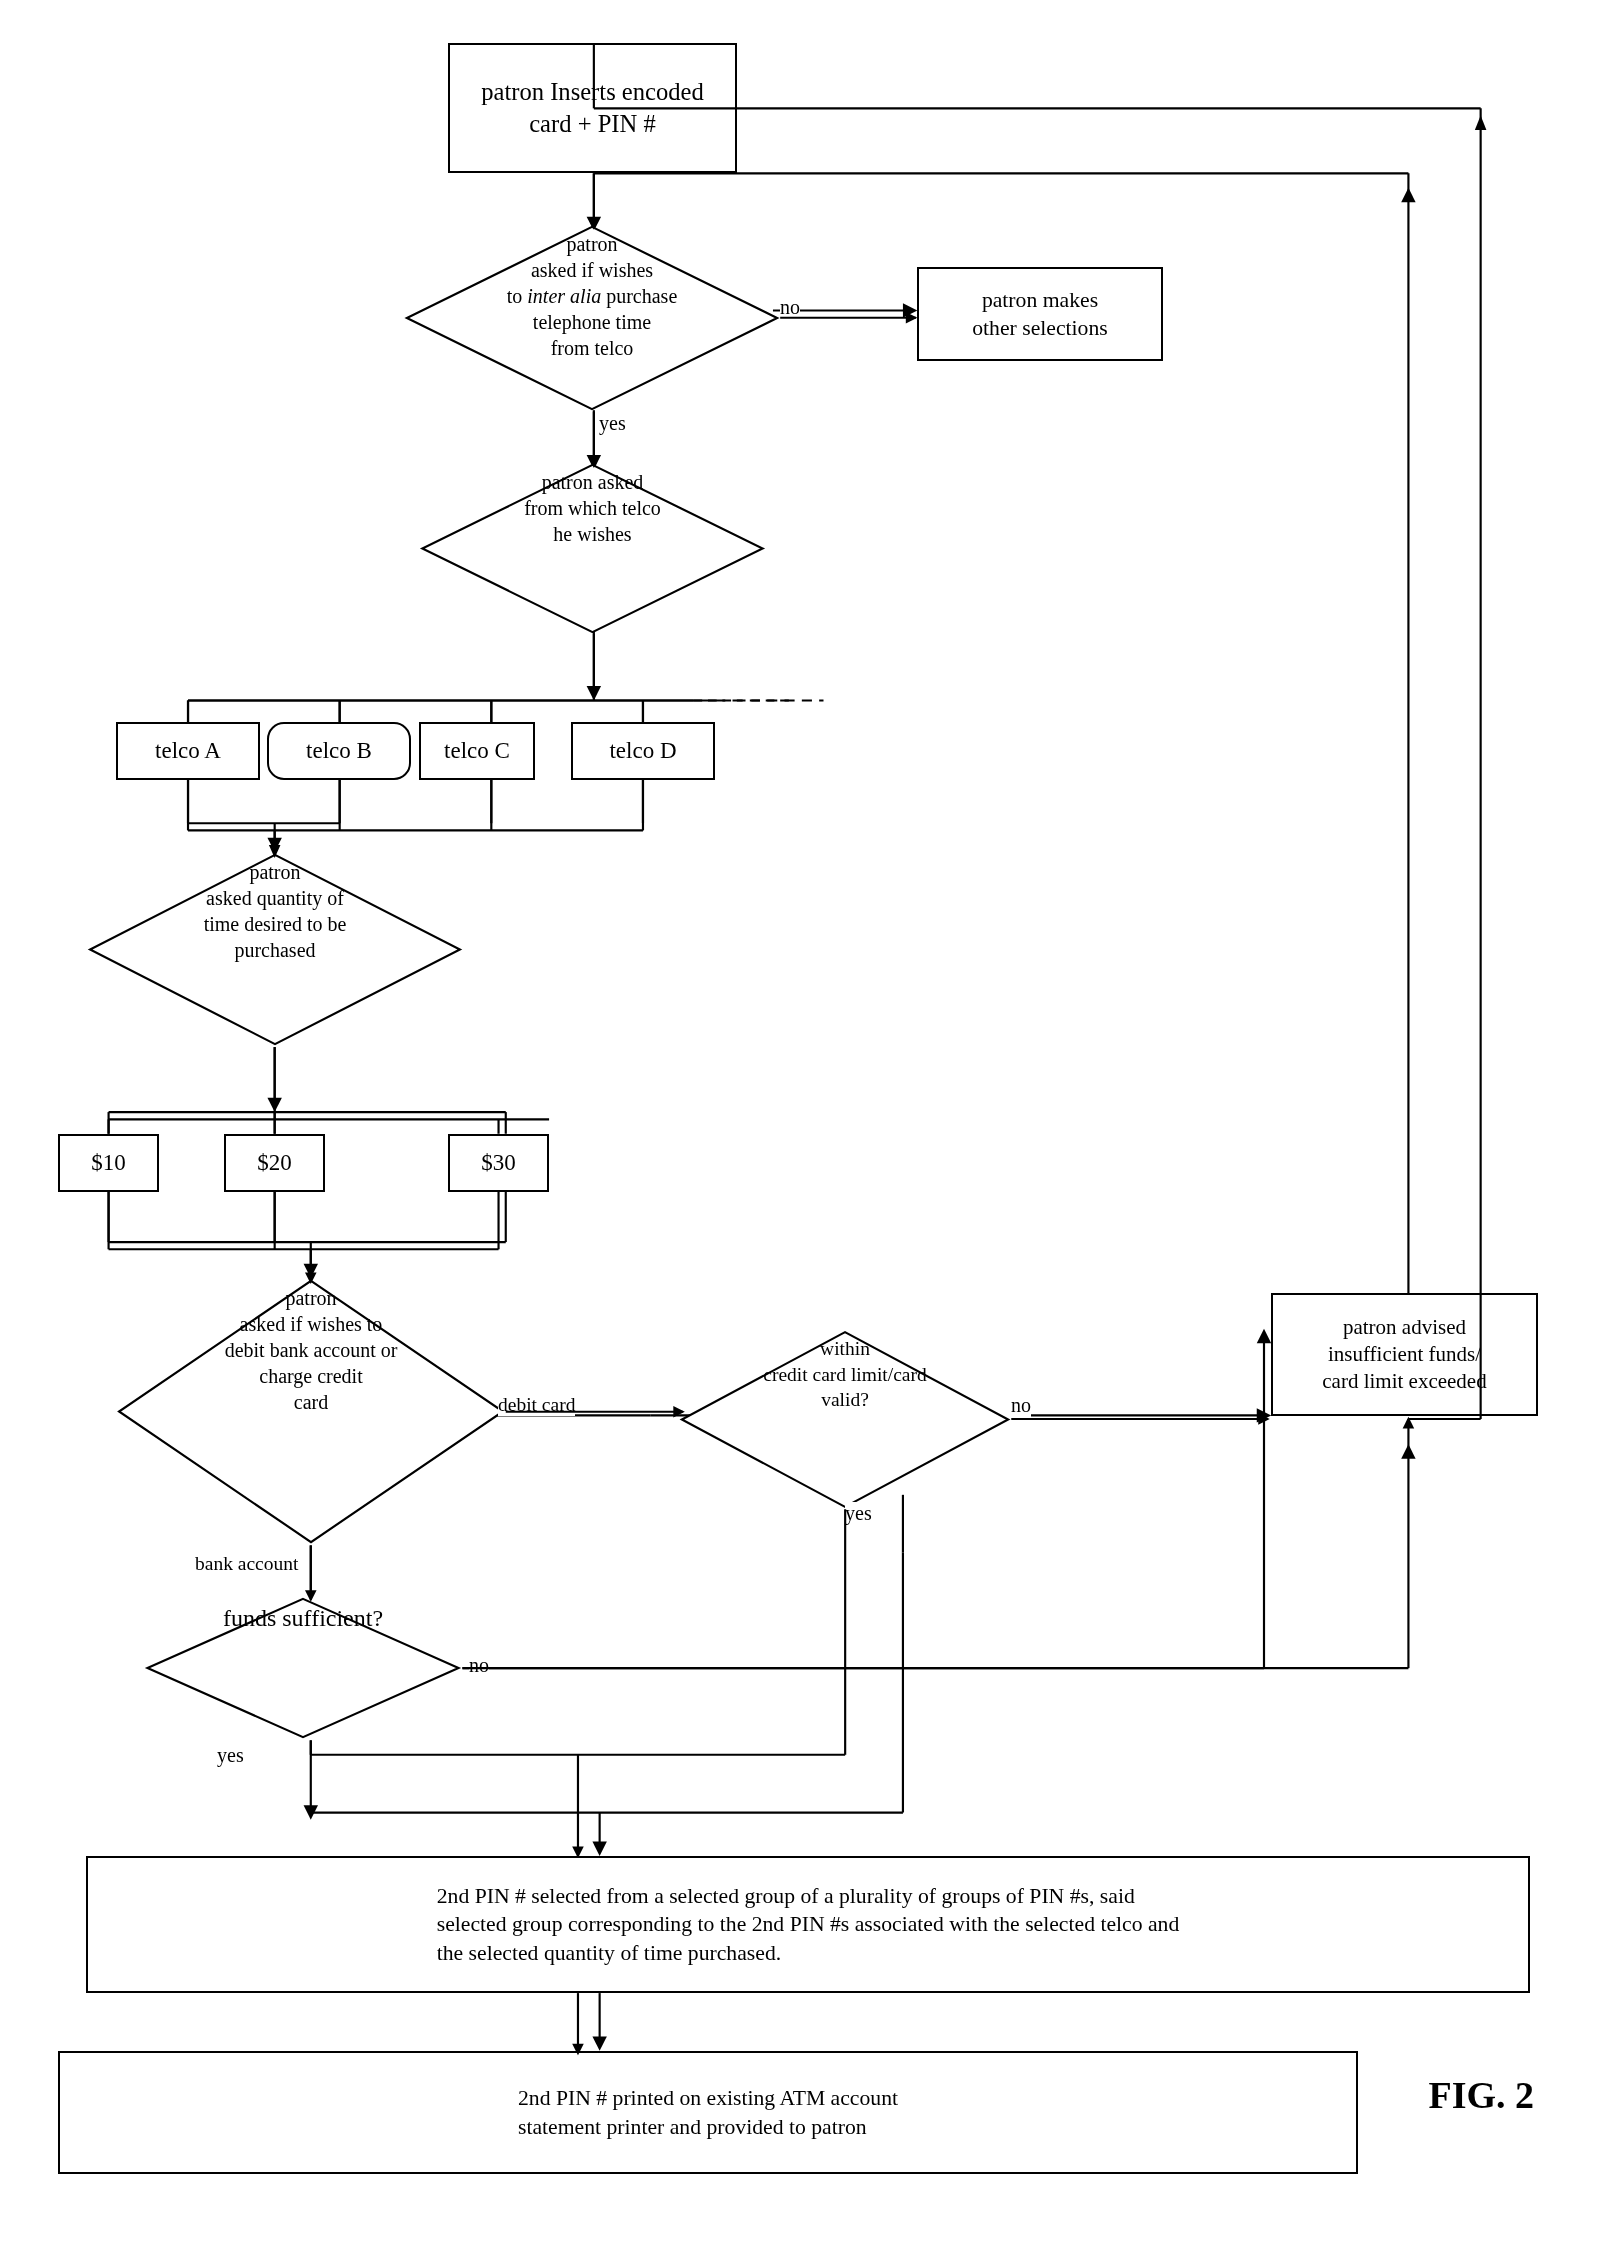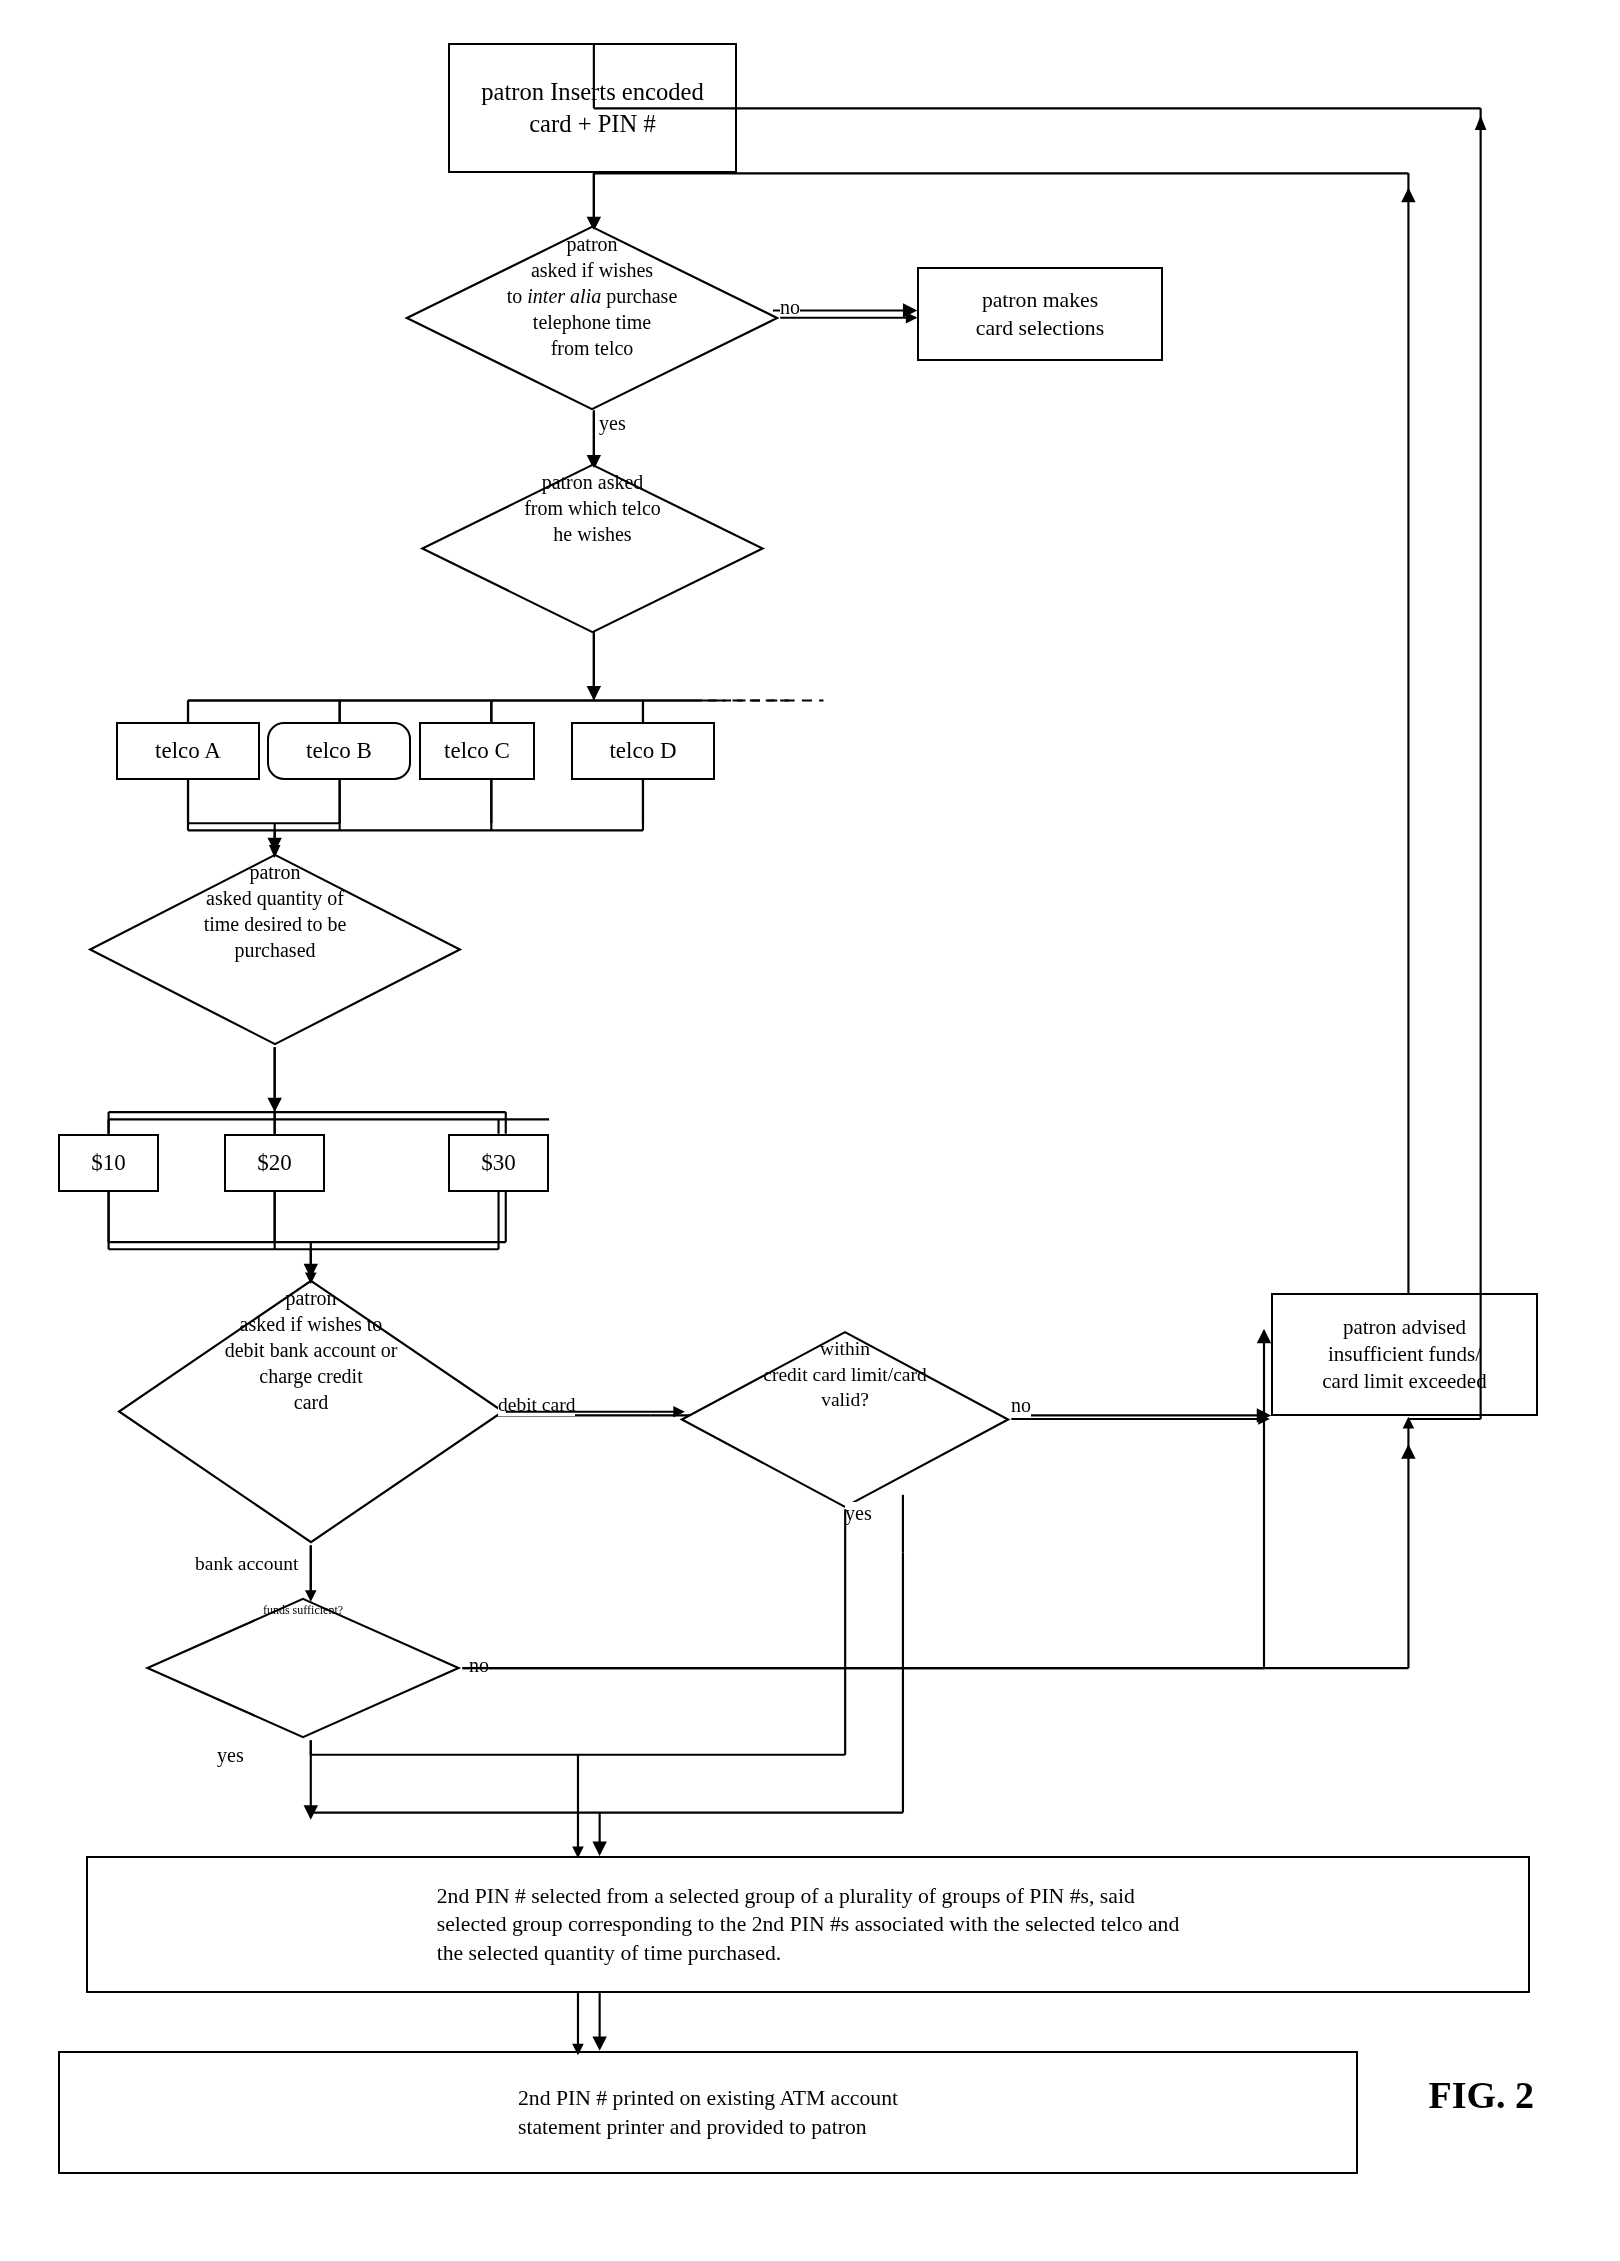--- a/index.html
+++ b/index.html
@@ -177,21 +177,21 @@
       patron<br>asked if wishes<br>to <em>inter alia</em> purchase<br>telephone time<br>from telco
     </div>
   </div>
 
   <div class="label" style="left:780px; top:296px; font-size:20px;">no</div>
 
   <div class="label" style="left:599px; top:412px; font-size:20px;">yes</div>
 
   <div class="box" style="left:917px; top:267px; width:246px; height:94px; font-size:21.7px;">
     <span style="white-space:pre-line;">patron makes
-card selections</span>
+other selections</span>
   </div>
 
   <div class="diamond" style="left:419px; top:462px; width:347px; height:173px;">
     <div class="diamond-inner">
       <svg viewBox="0 0 480 240" xmlns="http://www.w3.org/2000/svg">
         <polygon points="240,4 476,120 240,236 4,120" fill="white" stroke="black" stroke-width="3"></polygon>
       </svg>
     </div>
     <div class="diamond-text" style="font-size:20px;">
       patron asked<br>from which telco<br>he wishes
@@ -266,21 +266,21 @@
   <div class="label" style="left:1011px; top:1394px; font-size:20px;">no</div>
 
   <div class="label" style="left:845px; top:1502px; font-size:20px;">yes</div>
 
   <div class="diamond" style="left:144px; top:1596px; width:318px; height:144px;">
     <div class="diamond-inner">
       <svg viewBox="0 0 440 200" xmlns="http://www.w3.org/2000/svg">
         <polygon points="220,4 436,100 220,196 4,100" fill="white" stroke="black" stroke-width="3"></polygon>
       </svg>
     </div>
-    <div class="diamond-text" style="font-size:12px;">
+    <div class="diamond-text" style="font-size:24px;">
       funds sufficient?
     </div>
   </div>
 
   <div class="label" style="left:469px; top:1654px; font-size:20px;">no</div>
 
   <div class="label" style="left:217px; top:1744px; font-size:20px;">yes</div>
 
   <div class="box" style="left:1271px; top:1293px; width:267px; height:123px; font-size:21px;">
     <span style="white-space:pre-line;">patron advised

